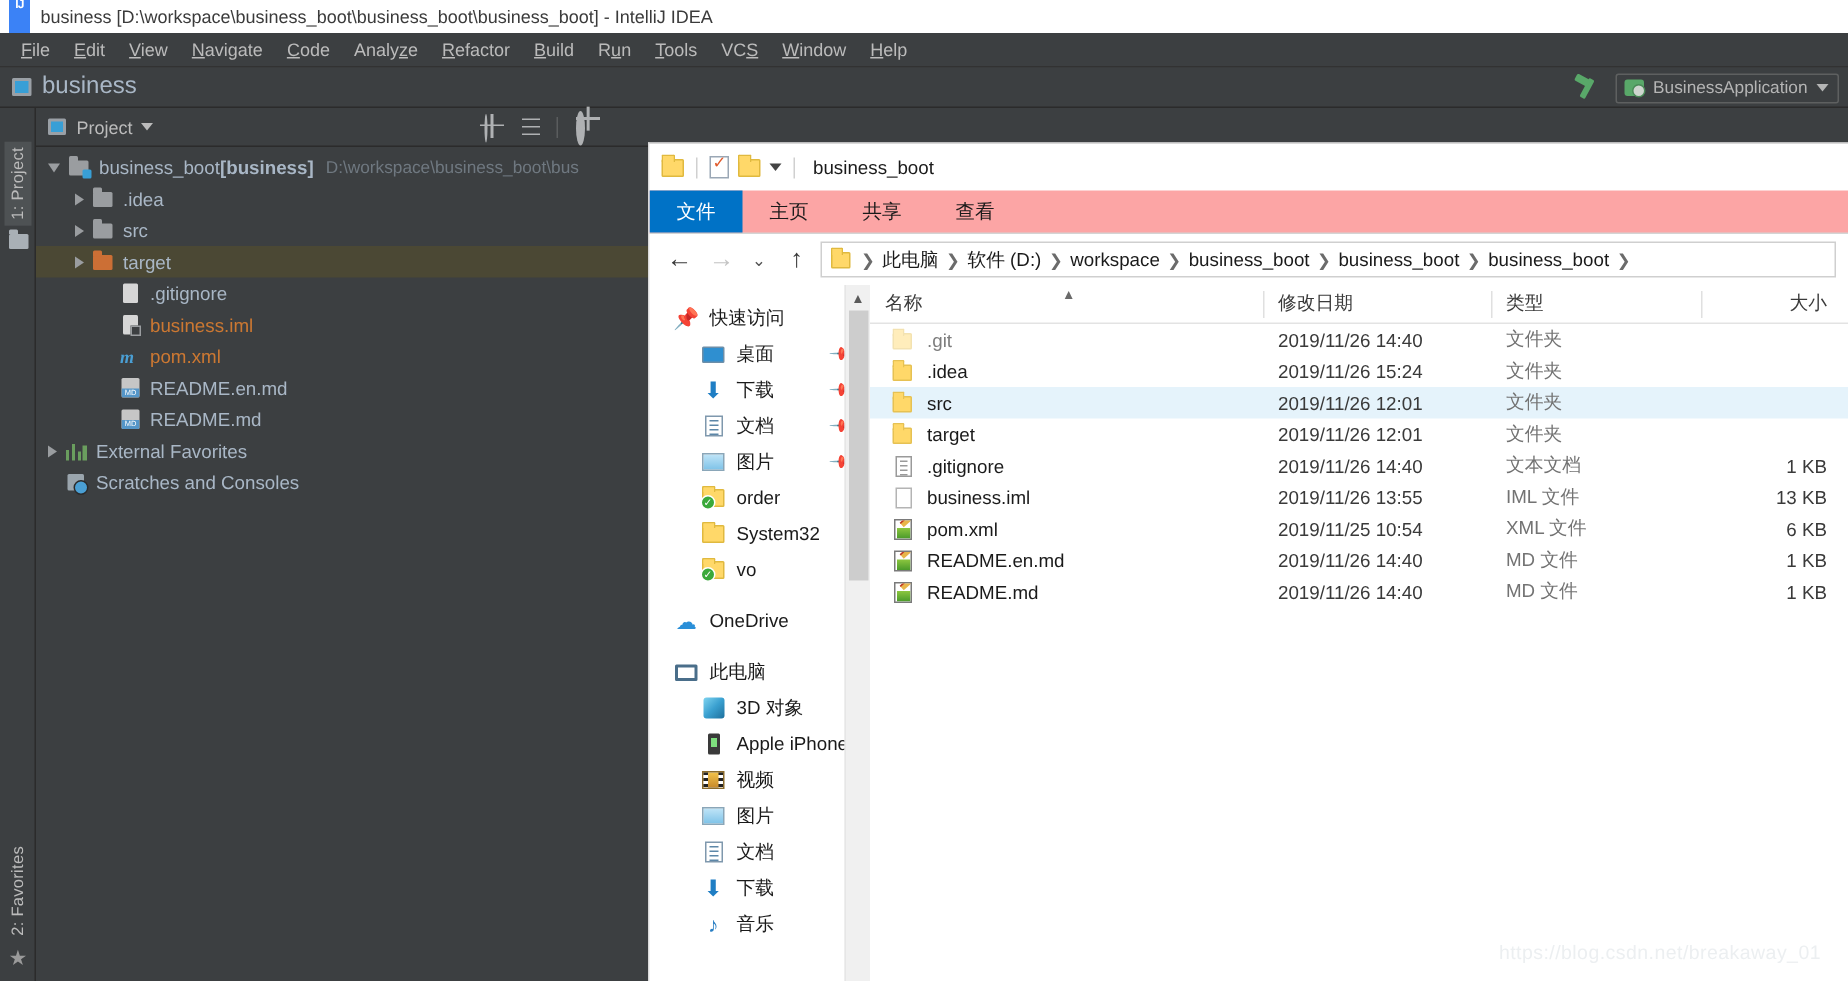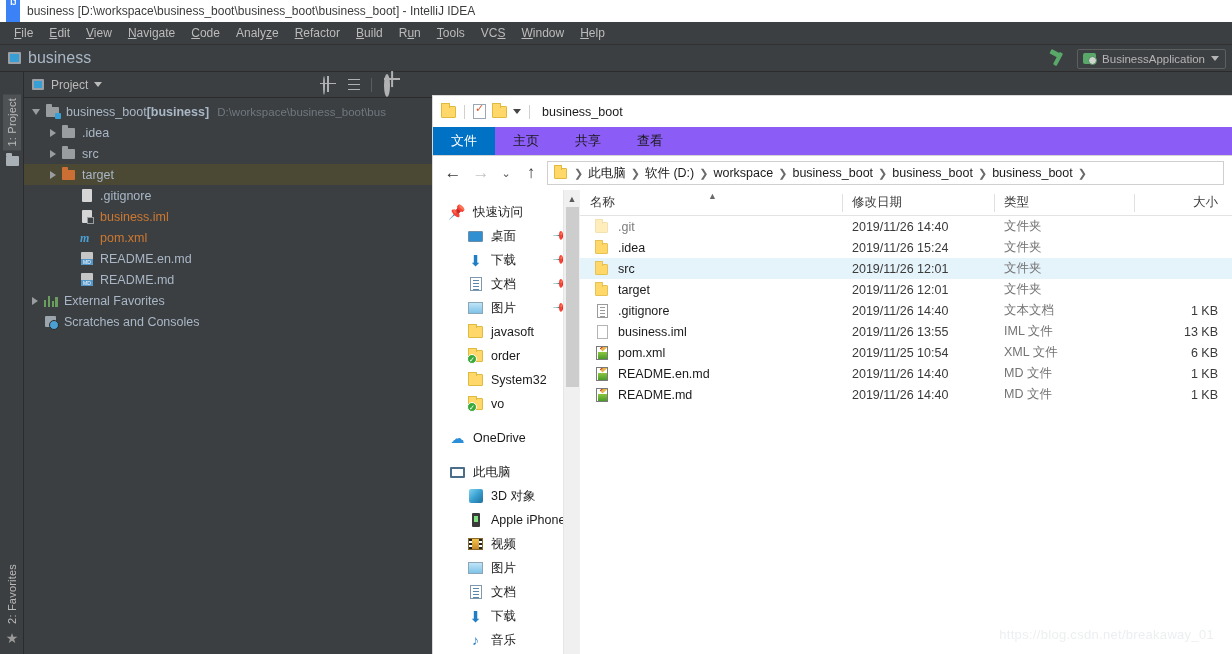--- a/index.html
+++ b/index.html
@@ -254,21 +254,21 @@
     font-size: 11px; color: #e05a2b;
   }
   .qat-caret {
     width: 0; height: 0; border-left: 4px solid transparent;
     border-right: 4px solid transparent; border-top: 5px solid #444;
   }
   .qat-title { font-size: 12.5px; color: #1a1a1a; margin-left: 4px; }
 
   .exp-ribbon {
     height: 29px; display: flex; align-items: stretch;
-    border-bottom: 1px solid #d4d4d4; background: #8b5cf6;
+    border-bottom: 1px solid #d4d4d4; background: #fca5a5;
   }
   .rib-tab {
     display: flex; align-items: center; justify-content: center;
     padding: 0 18px; font-size: 13px; color: #1a1a1a;
   }
   .rib-tab.active { background: #0072c6; color: #ffffff; }
 
   .exp-addr {
     height: 34px; display: flex; align-items: center; gap: 4px;
     padding: 0 8px; background: #ffffff;
@@ -697,26 +697,20 @@
             </div>
             <div class="nav-row indent">
               <span class="nav-ico">
                 <span class="nav-picico"></span>
               </span>
               <span>图片</span>
               <span class="pin">📌</span>
             </div>
             <div class="nav-row indent">
               <span class="nav-ico">
-                <span class="nav-foldero"></span>
-              </span>
-              <span>javasoft</span>
-            </div>
-            <div class="nav-row indent">
-              <span class="nav-ico">
                 <span class="nav-foldero" style="position:relative">
                   <span class="sync-badge">✓</span>
                 </span>
               </span>
               <span>order</span>
             </div>
             <div class="nav-row indent">
               <span class="nav-ico">
                 <span class="nav-foldero"></span>
               </span>

